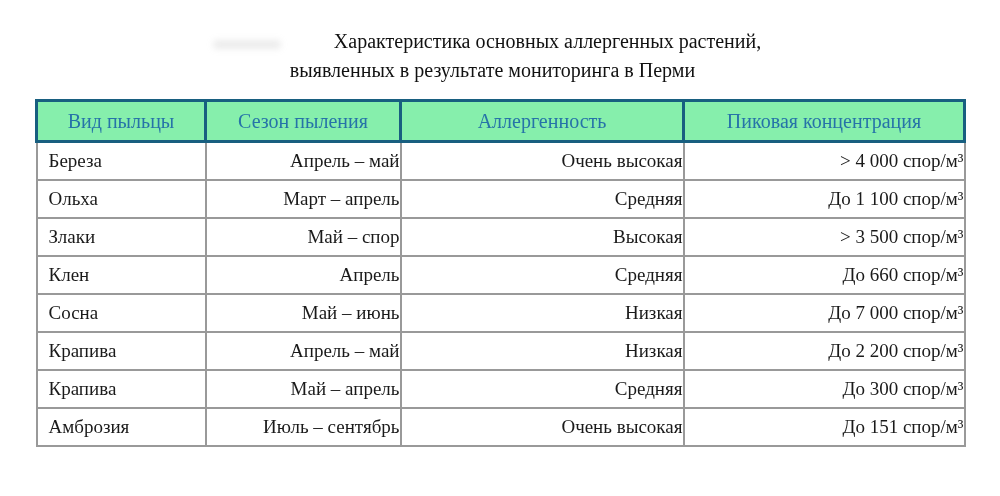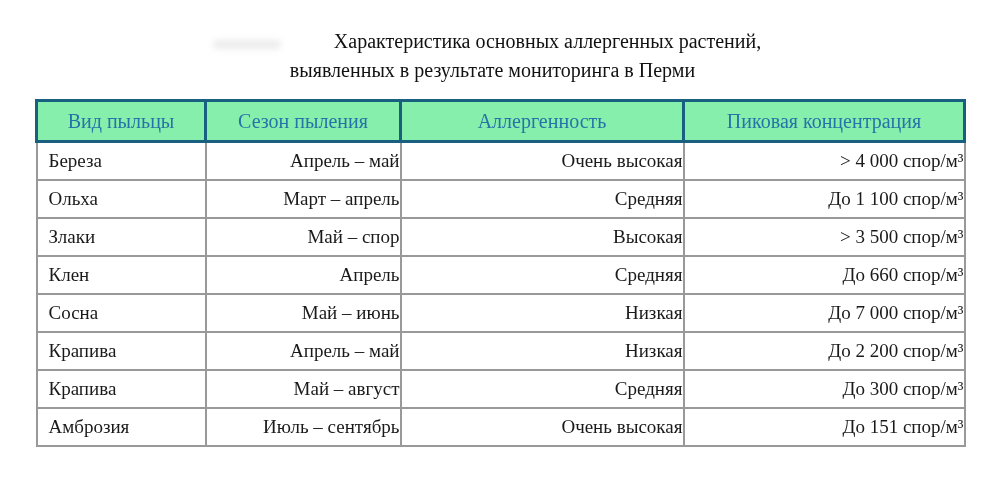--- a/index.html
+++ b/index.html
@@ -126,21 +126,21 @@
         <td>До 7 000 спор/м³</td>
       </tr>
       <tr>
         <td class="plant">Крапива</td>
         <td>Апрель – май</td>
         <td>Низкая</td>
         <td>До 2 200 спор/м³</td>
       </tr>
       <tr>
         <td class="plant">Крапива</td>
-        <td>Май – август</td>
+        <td>Май – апрель</td>
         <td>Средняя</td>
         <td>До 300 спор/м³</td>
       </tr>
       <tr>
         <td class="plant">Амброзия</td>
         <td>Июль – сентябрь</td>
         <td>Очень высокая</td>
         <td>До 151 спор/м³</td>
       </tr>
     </tbody>

